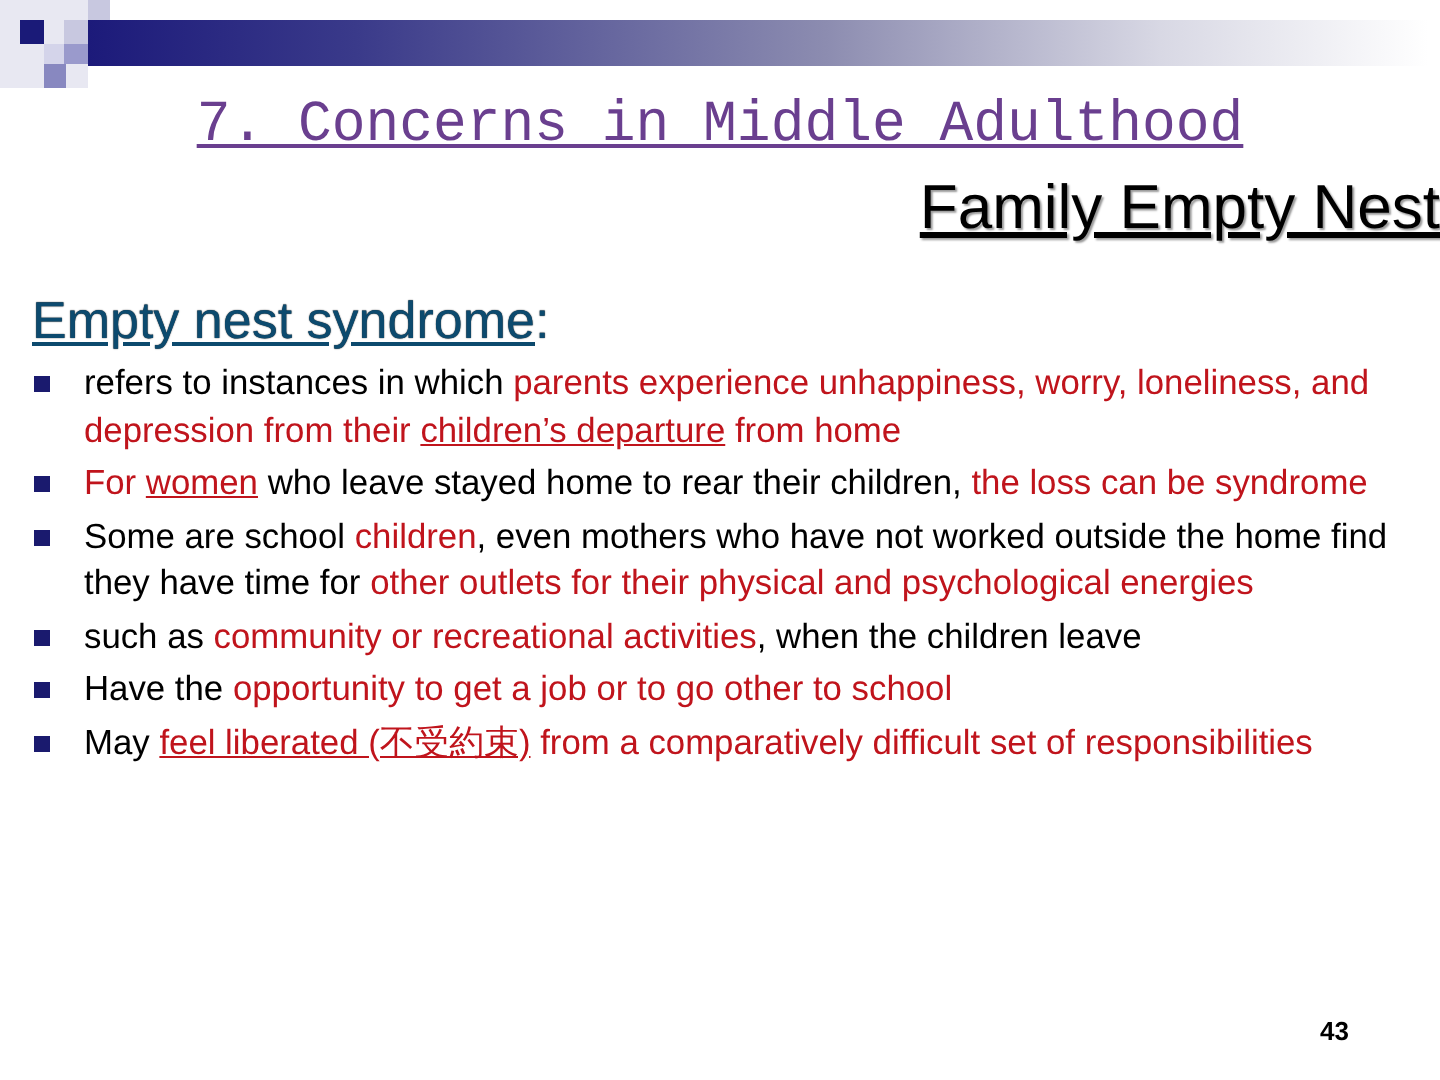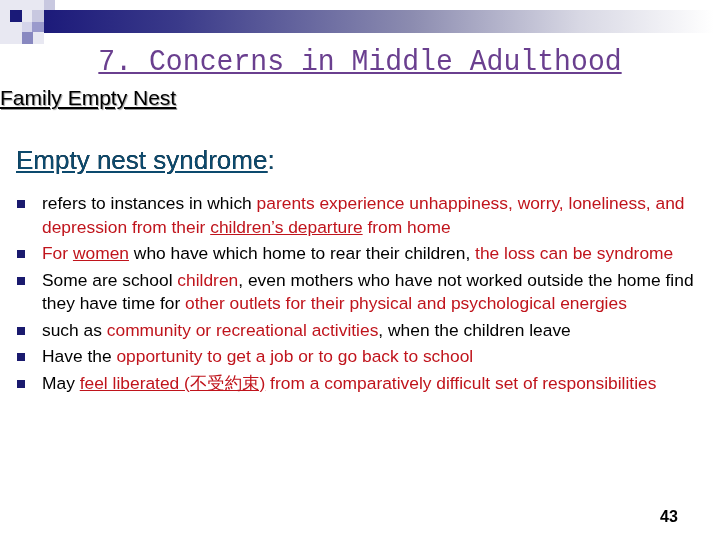--- a/index.html
+++ b/index.html
@@ -14,45 +14,45 @@
       position: absolute; left: 44px; top: 10px; width: 670px; height: 23px;
       background: linear-gradient(to right, #1c1a7a 0%, #3a3a8a 20%, #8c8cb0 55%, #d8d8e4 80%, #ffffff 100%);
     }
     .title-main {
       position: absolute; left: 0; right: 0; top: 46px; text-align: center;
       font-family: "Liberation Mono", monospace; font-size: 29px;
       color: #6a3f8f; text-decoration: underline; letter-spacing: 0px;
       transform: scaleX(0.97);
     }
     .title-sub {
-      position: absolute; left: 0; right: 0; top: 86px; text-align: left;
-      font-size: 21px; color: #000; text-decoration: underline;
+      position: absolute; left: 0; right: 0; top: 86px; text-align: right;
+      font-size: 31px; color: #000; text-decoration: underline;
       text-shadow: 1px 1px 1px #9a9a9a;
     }
     .heading {
       position: absolute; left: 16px; top: 145px; font-size: 26px;
       color: #0c4a6e; font-weight: normal; text-shadow: 0 0 0.6px #000;
     }
     .heading .u { text-decoration: underline; }
     ul.bullets {
-      position: absolute; left: 14px; top: 192px; width: 690px;
+      position: absolute; left: 14px; top: 180px; width: 690px;
       margin: 0; padding: 0; list-style: none;
     }
     ul.bullets li {
       position: relative; padding-left: 28px; font-size: 17.4px; line-height: 23.5px;
       color: #000; margin-bottom: 3px;
     }
     .bullet {
       position: absolute; left: 3px; top: 8px; width: 8px; height: 8px;
       background: #1a1a6e;
     }
     .red { color: #c0141c; }
     .u { text-decoration: underline; }
     .page-num {
-      position: absolute; left: 660px; top: 508px; font-size: 16px;
+      position: absolute; left: 660px; top: 508px; font-size: 13px;
       font-weight: bold; color: #000;
     }
   </style>
 </head>
 <body>
 
 <div class="deco">
   <div class="sq" style="left:0;top:0;width:44px;height:44px;background:#e8e8f2;"></div>
   <div class="sq" style="left:10px;top:10px;width:12px;height:12px;background:#1a1a78;"></div>
   <div class="sq" style="left:32px;top:10px;width:12px;height:12px;background:#c8c8e0;"></div>
@@ -65,20 +65,20 @@
 
 <div class="title-main">7. Concerns in Middle Adulthood</div>
 <div class="title-sub">Family Empty Nest</div>
 
 <div class="heading">
   <span class="u">Empty nest syndrome</span><span>:</span>
 </div>
 
 <ul class="bullets">
   <li><span class="bullet"></span><span><span>refers to instances in which </span><span class="red">parents experience unhappiness, worry, loneliness, and depression from their </span><span class="red u">children’s departure</span><span class="red"> from home</span></span></li>
-  <li><span class="bullet"></span><span><span class="red">For </span><span class="red u">women</span><span> who have which home to rear their children, </span><span class="red">the loss can be syndrome</span></span></li>
+  <li><span class="bullet"></span><span><span class="red">For </span><span class="red u">women</span><span> who leave stayed home to rear their children, </span><span class="red">the loss can be syndrome</span></span></li>
   <li><span class="bullet"></span><span><span>Some are school </span><span class="red">children</span><span>, even mothers who have not worked outside the home find they have time for </span><span class="red">other outlets for their physical and psychological energies</span></span></li>
   <li><span class="bullet"></span><span><span>such as </span><span class="red">community or recreational activities</span><span>, when the children leave</span></span></li>
-  <li><span class="bullet"></span><span><span>Have the </span><span class="red">opportunity to get a job or to go back to school</span></span></li>
+  <li><span class="bullet"></span><span><span>Have the </span><span class="red">opportunity to get a job or to go other to school</span></span></li>
   <li><span class="bullet"></span><span><span>May </span><span class="red u">feel liberated (不受約束)</span><span class="red"> from a comparatively difficult set of responsibilities</span></span></li>
 </ul>
 
 <div class="page-num">43</div>
 
 </body></html>

